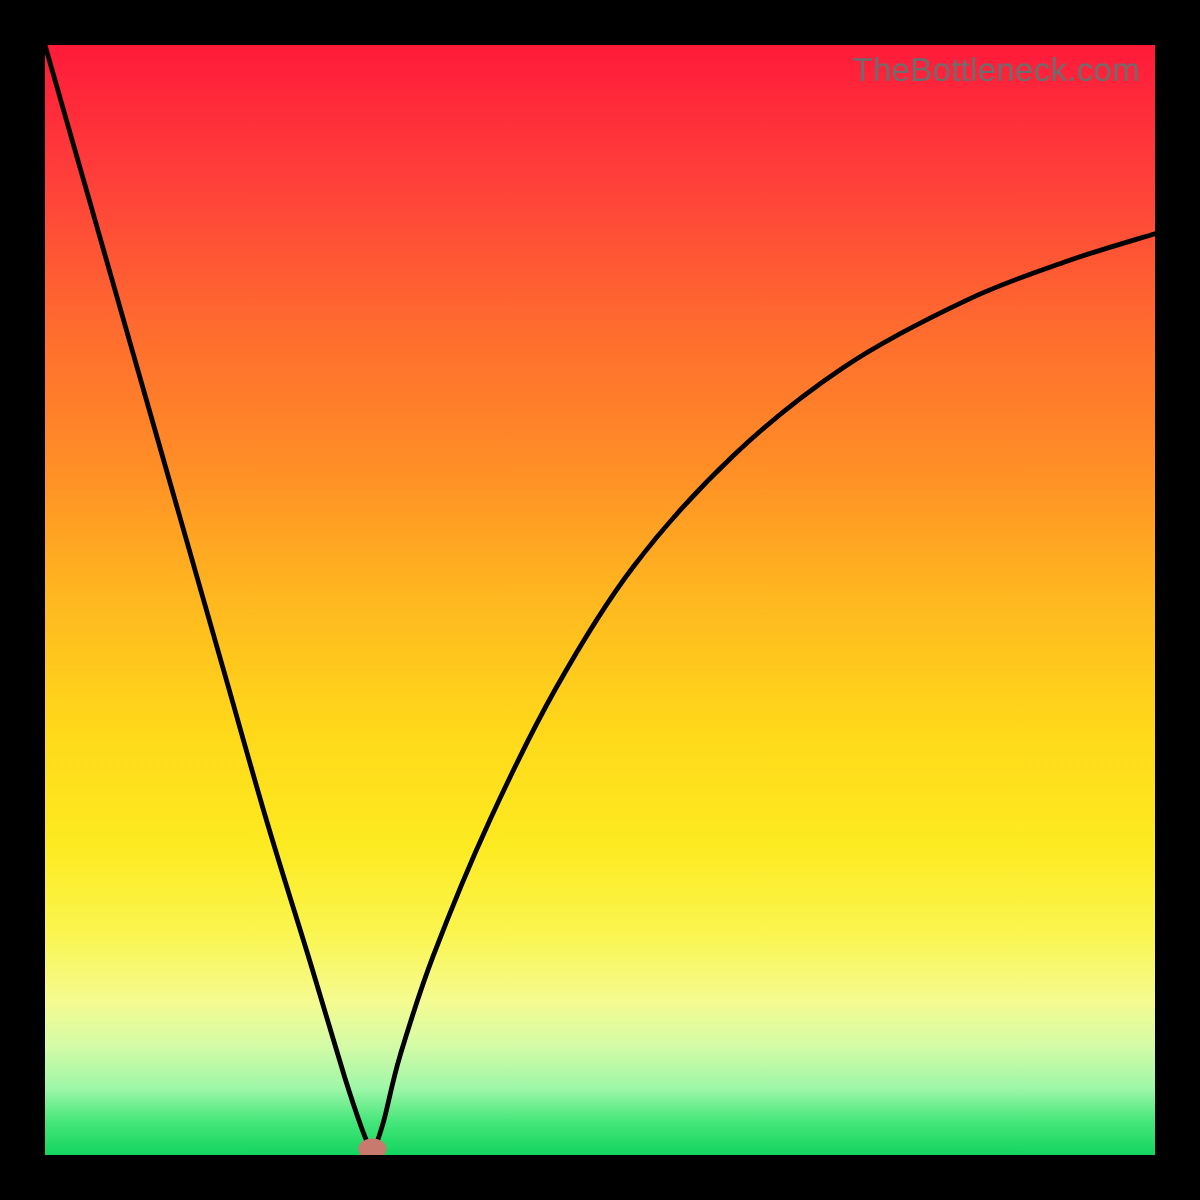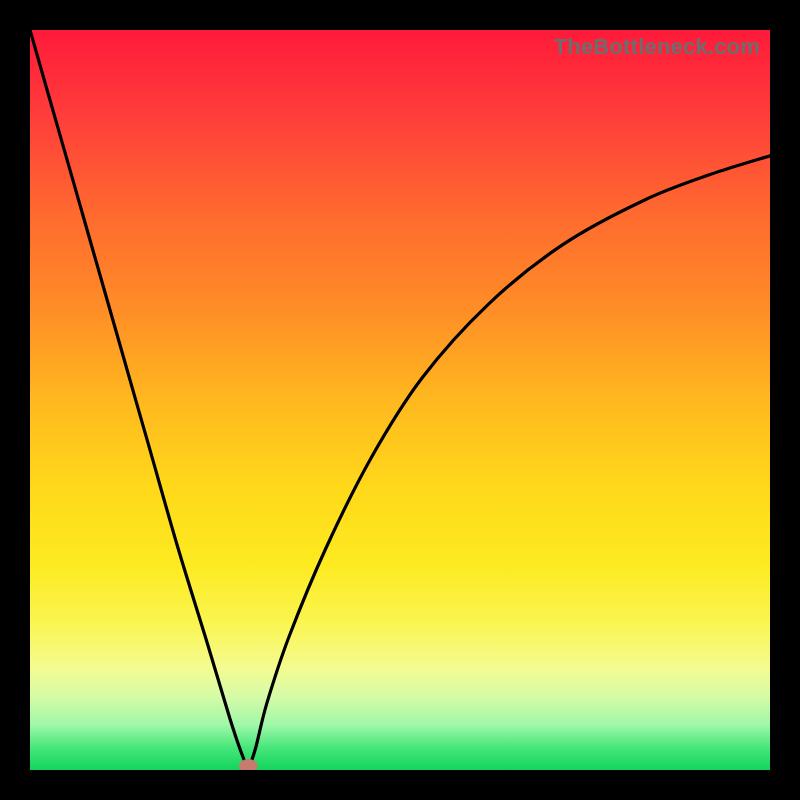--- a/index.html
+++ b/index.html
@@ -45,21 +45,21 @@
     top: 0;
     width: 740px;
     height: 740px;
   }
   .watermark {
     position: absolute;
     top: 4px;
     right: 10px;
     color: #6d6d6d;
     font-size: 22px;
-    font-weight: 700;
+    font-weight: 400;
     letter-spacing: 0.2px;
     user-select: none;
   }
 </style>
 </head>
 <body>
 
 <div class="frame">
   <div class="plot-area">
 

